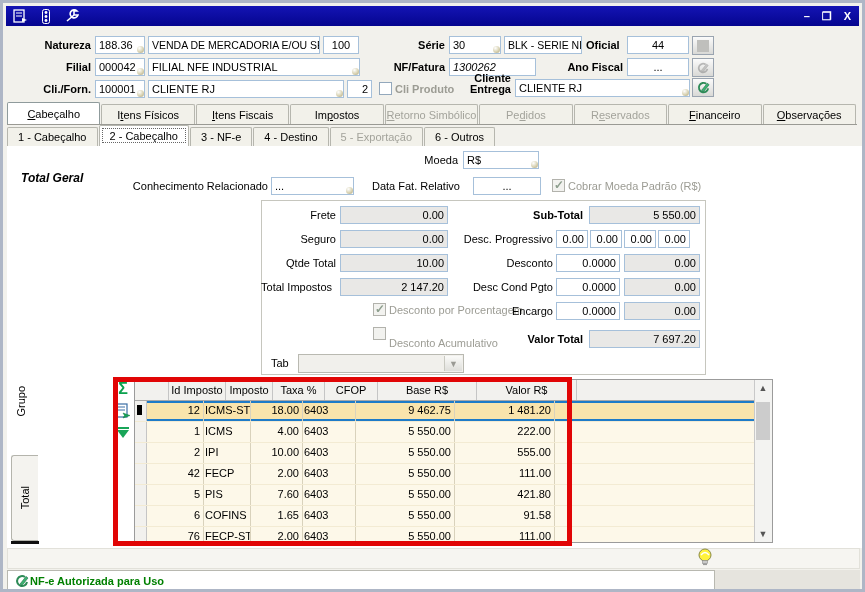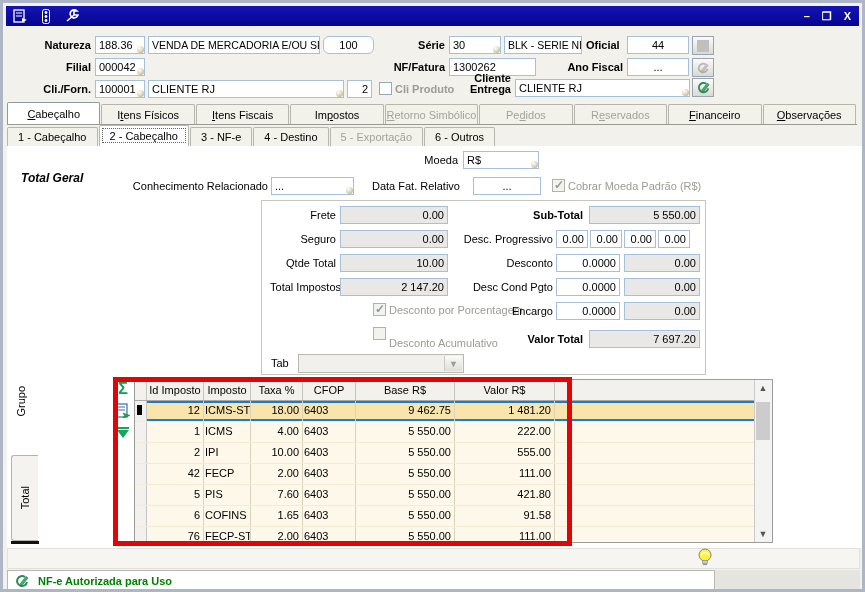--- a/index.html
+++ b/index.html
@@ -48,21 +48,21 @@
   
   .groupbox{position:absolute;left:258px;top:197px;width:445px;height:175px;box-sizing:border-box;border:1px solid #C6C6BE;background:#fff;}
   .section-title{position:absolute;left:18px;top:168px;font-size:12px;font-weight:bold;font-style:italic;}
   
   .dd{position:absolute;box-sizing:border-box;border:1px solid #B9B9B1;background:#F1F0EC;height:19px;}
   .dd .arrowbox{position:absolute;right:1px;top:1px;bottom:1px;width:17px;background:linear-gradient(#FAFAF8,#DEDEDA);
        border-left:1px solid #C9C9C1;display:flex;align-items:center;justify-content:center;color:#9A9A94;font-size:9px;}
   
   .grid{position:absolute;left:131px;top:376px;width:639px;height:164px;box-sizing:border-box;
         border:1px solid #9B9B9B;background:#FDF8E9;overflow:hidden;}
-  .ghead{display:flex;height:20px;background:#F2F1EE;border-bottom:1px solid #A8A8A8;}
+  .ghead{display:flex;height:20px;background:#F2F1EE;border-bottom:1px solid #A8A8A8;padding-left:22px;}
   .ghead .hc{box-sizing:border-box;border-right:1px solid #C5C5C5;display:flex;align-items:center;justify-content:center;font-size:11px;}
   .grow{display:flex;height:20px;border-bottom:1px solid #F3EBD3;}
   .grow .c{box-sizing:border-box;border-right:1px solid #D9D2BC;padding:3px 3px 0 1px;white-space:nowrap;overflow:hidden;}
   .grow .c.num{text-align:right;}
   .ind{width:12px;box-sizing:border-box;background:#F2F1EE;border-right:1px solid #C5C5C5;position:relative;}
   .grow.sel{background:#F9E4AC;box-shadow:inset 0 0 0 2px #1E7BC8;}
   .grow.sel .ind::after{content:'';position:absolute;left:2px;top:4px;width:5px;height:10px;background:#000;}
   .c-id{width:57px;} .c-imp{width:47px;} .c-tx{width:52px;} .c-cf{width:53px;} .c-ba{width:99px;} .c-va{width:100px;text-align:center;}
   .vscroll{position:absolute;right:0;top:0;bottom:0;width:17px;background:#F3F3F1;border-left:1px solid #C9C9C9;}
   .vscroll .sarrow{position:absolute;left:0;width:16px;height:16px;display:flex;align-items:center;justify-content:center;color:#555;font-size:9px;}
@@ -77,21 +77,21 @@
       display:flex;align-items:center;justify-content:center;}
   .blackline{position:absolute;left:8px;top:538px;width:28px;height:3px;background:#111;}
   .toolcol{position:absolute;left:109px;top:377px;width:22px;display:flex;flex-direction:column;gap:4px;align-items:center;}
   .toolbtn{width:18px;height:18px;display:flex;align-items:center;justify-content:center;cursor:default;}
   .sigma{color:#0BA14E;font-size:16px;font-weight:bold;line-height:16px;}
   
   .lowpanel{position:absolute;left:4px;top:545px;width:853px;height:21px;background:#F6F5F1;border:1px solid #E2E1DA;box-sizing:border-box;}
   .bulb{position:absolute;left:688px;top:-2px;}
   .statusbar{position:absolute;left:4px;top:567px;width:853px;height:22px;background:#E6E4DE;}
   .statuspanel{position:absolute;left:0;top:0;width:708px;height:22px;background:#fff;border:1px solid #B8B8B0;box-sizing:border-box;
-      display:flex;align-items:center;gap:8px;padding-left:6px;}
+      display:flex;align-items:center;gap:0;padding-left:6px;}
   .statusmsg{color:#008000;font-weight:bold;}
 </style>
 </head>
 <body>
 
 <div class="window">
 
   <div class="titlebar">
     <div class="ticons">
       <span class="ticon">
@@ -119,37 +119,38 @@
     <div class="winbtns">
       <span>–</span>
       <span>❐</span>
       <span>X</span>
     </div>
   </div>
 
   <div class="lbl b r" style="left:8px;top:36px;width:80px;">Natureza</div>
   <div class="fld lk" style="left:92px;top:33px;width:50px;">188.36</div>
   <div class="fld" style="left:145px;top:33px;width:172px;font-size:10.5px;">VENDA DE MERCADORIA E/OU SERVI</div>
-  <div class="fld ctr" style="left:320px;top:33px;width:51px;border-radius:6px;">100</div>
+  <div class="fld ctr" style="left:320px;top:33px;width:36px;">100</div>
 
   <div class="lbl b r" style="left:400px;top:36px;width:42px;">Série</div>
   <div class="fld lk" style="left:446px;top:33px;width:52px;">30</div>
   <div class="fld" style="left:501px;top:33px;width:78px;font-size:10.5px;">BLK - SERIE NFE</div>
   <div class="lbl b r" style="left:581px;top:36px;width:39px;"></div>
   <div class="lbl b" style="left:583px;top:36px;width:40px;">Oficial</div>
   <div class="fld ctr" style="left:624px;top:33px;width:62px;">44</div>
   <div class="btn" style="left:689px;top:33px;width:22px;">
       <span style="width:12px;height:12px;background:#BFBFBC;display:inline-block;"></span>
     </div>
 
   <div class="lbl b r" style="left:8px;top:58px;width:80px;">Filial</div>
   <div class="fld lk" style="left:92px;top:55px;width:50px;">000042</div>
+  <div class="fld lk" style="left:145px;top:55px;width:212px;">FILIAL NFE INDUSTRIAL</div>
 
   <div class="lbl b r" style="left:382px;top:58px;width:60px;">NF/Fatura</div>
-  <div class="fld" style="left:446px;top:55px;width:87px;">1300262</div>
+  <div class="fld" style="left:446px;top:55px;width:87px;font-style:italic;">1300262</div>
   <div class="lbl b r" style="left:560px;top:58px;width:60px;">Ano Fiscal</div>
   <div class="fld ctr" style="left:624px;top:55px;width:62px;">...</div>
   <div class="btn" style="left:689px;top:55px;width:22px;">
     <svg width="14" height="14" viewBox="0 0 16 16" style="filter:grayscale(1);opacity:.45;">
         <path d="M13 9 A5 5 0 1 1 11 4" fill="none" stroke="#2E8B57" stroke-width="2"></path>
         <path d="M6 11 L12 3.5 L14 5 L8 12.5 Z" fill="#3CB371" stroke="#1F6B47" stroke-width="0.6"></path>
       </svg>
   </div>
 
   <div class="lbl b r" style="left:8px;top:80px;width:80px;">Cli./Forn.</div>
@@ -203,21 +204,21 @@
   <div class="lbl dis" style="left:565px;top:177px;">Cobrar Moeda Padrão (R$)</div>
 
   <div class="groupbox"></div>
 
   <div class="lbl r" style="left:263px;top:206px;width:70px;">Frete</div>
   <div class="fld ro num" style="left:337px;top:203px;width:108px;">0.00</div>
   <div class="lbl r" style="left:263px;top:230px;width:70px;">Seguro</div>
   <div class="fld ro num" style="left:337px;top:227px;width:108px;">0.00</div>
   <div class="lbl r" style="left:263px;top:254px;width:70px;">Qtde Total</div>
   <div class="fld ro num" style="left:337px;top:251px;width:108px;">10.00</div>
-  <div class="lbl r" style="left:260px;top:278px;width:78px;">Total Impostos</div>
+  <div class="lbl r" style="left:251px;top:278px;width:78px;">Total Impostos</div>
   <div class="fld ro num" style="left:337px;top:275px;width:108px;">2 147.20</div>
 
   <span class="cb dis chk" style="left:370px;top:300px;"></span>
   <div class="lbl dis" style="left:386px;top:301px;">Desconto por Porcentagem</div>
   <span class="cb dis" style="left:370px;top:324px;"></span>
   <div class="lbl dis" style="left:386px;top:334px;">Desconto Acumulativo</div>
 
   <div class="lbl b r" style="left:500px;top:206px;width:80px;">Sub-Total</div>
   <div class="fld ro num" style="left:586px;top:203px;width:111px;">5 550.00</div>
 

